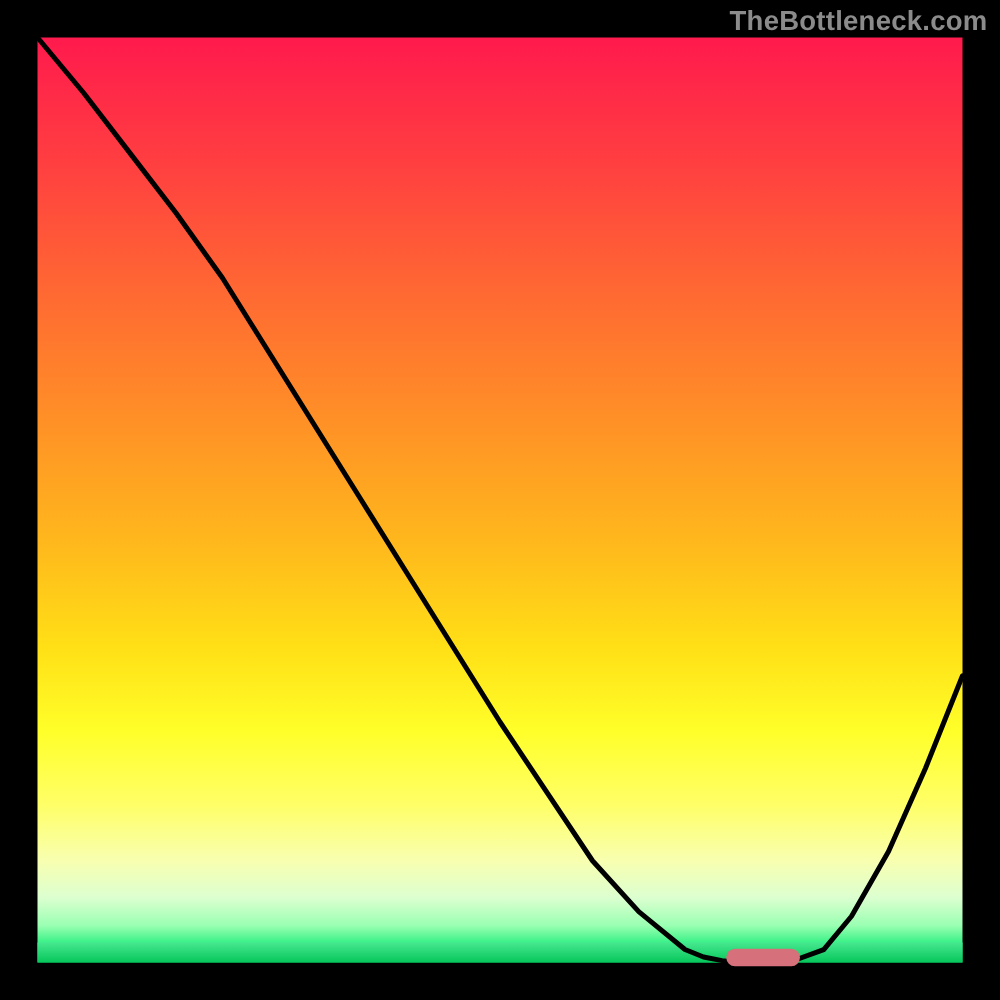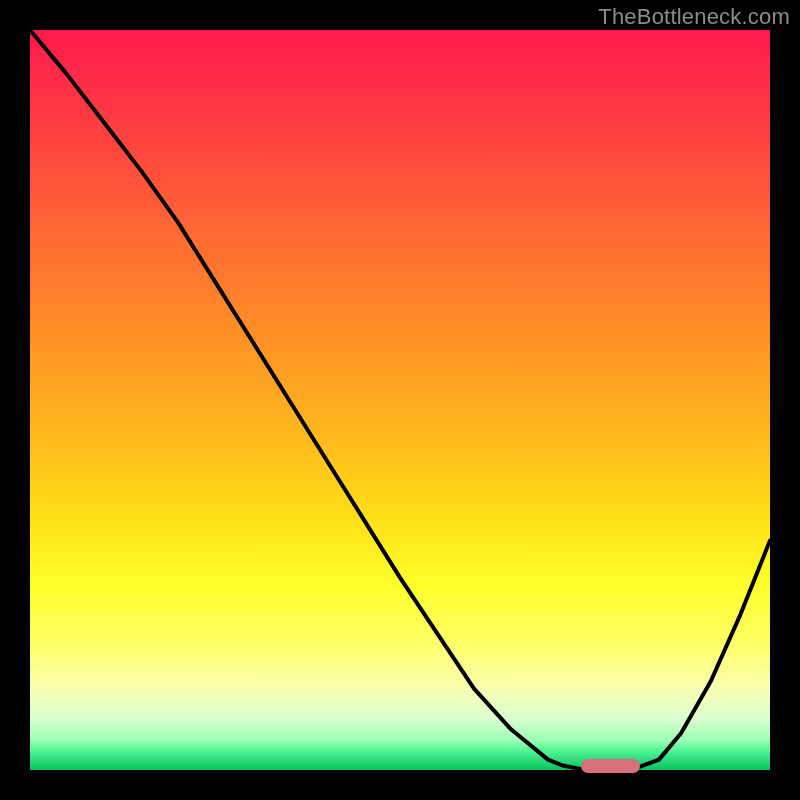--- a/index.html
+++ b/index.html
@@ -15,21 +15,21 @@
     position: relative;
     width: 800px;
     height: 800px;
   }
   .watermark {
     position: absolute;
     top: 4px;
     right: 10px;
     color: #8b8b8b;
     font-size: 22px;
-    font-weight: 400;
+    font-weight: 700;
     letter-spacing: 0.2px;
     user-select: none;
   }
   .plot {
     position: absolute;
     left: 30px;
     top: 30px;
     width: 740px;
     height: 740px;
   }

